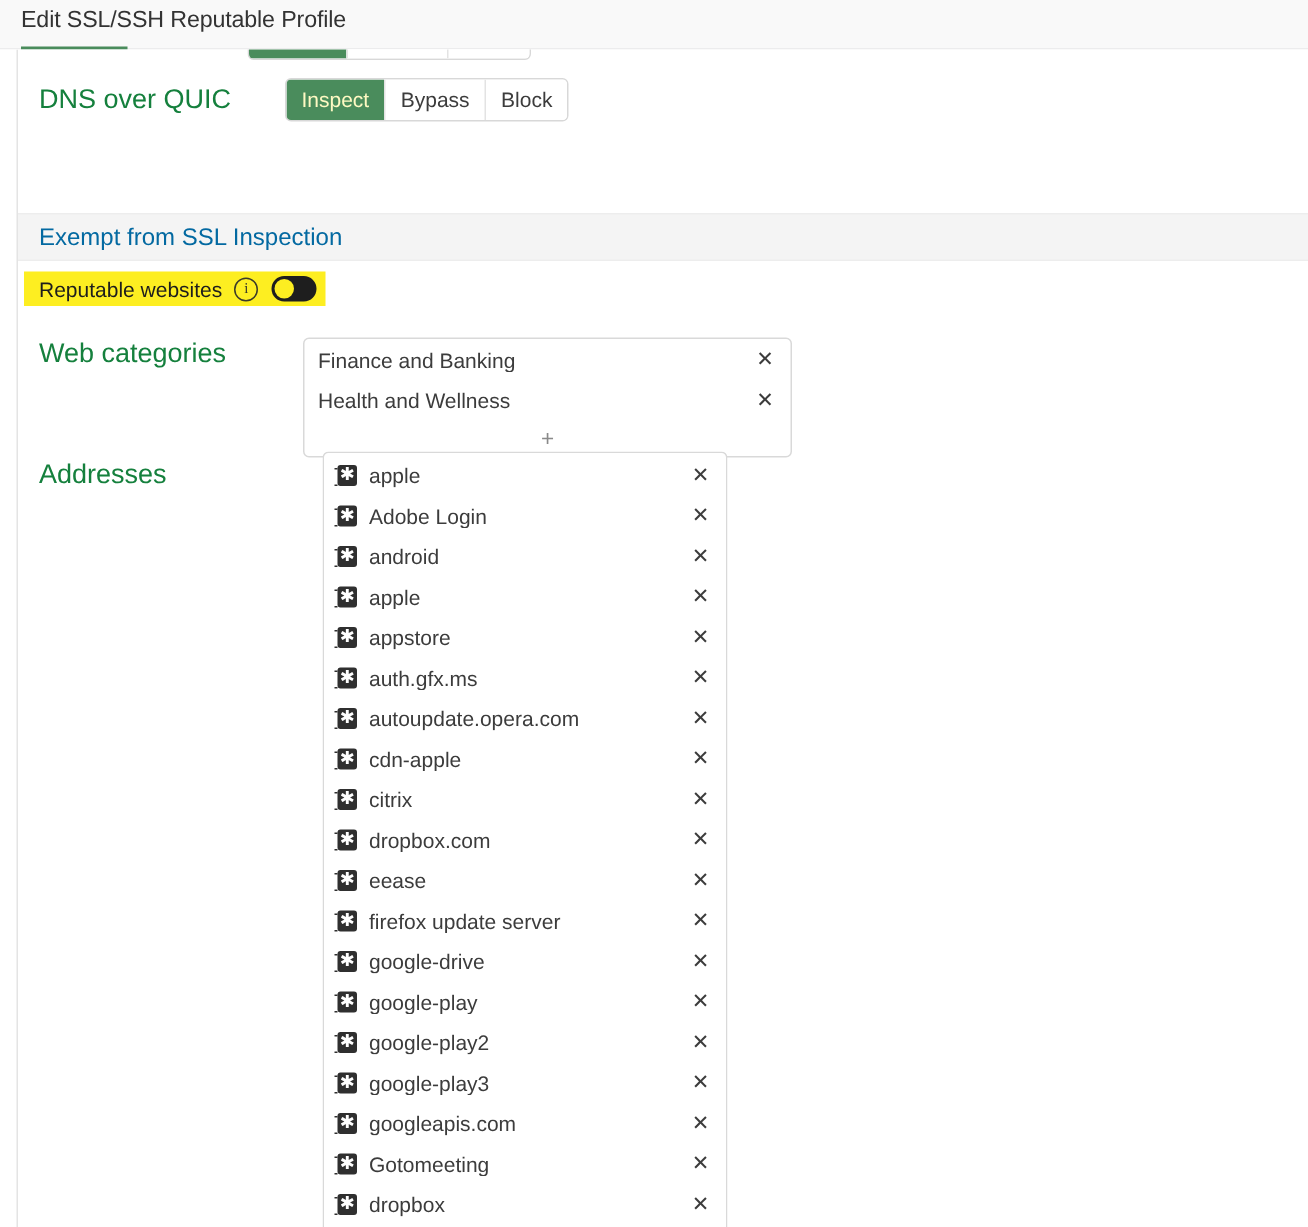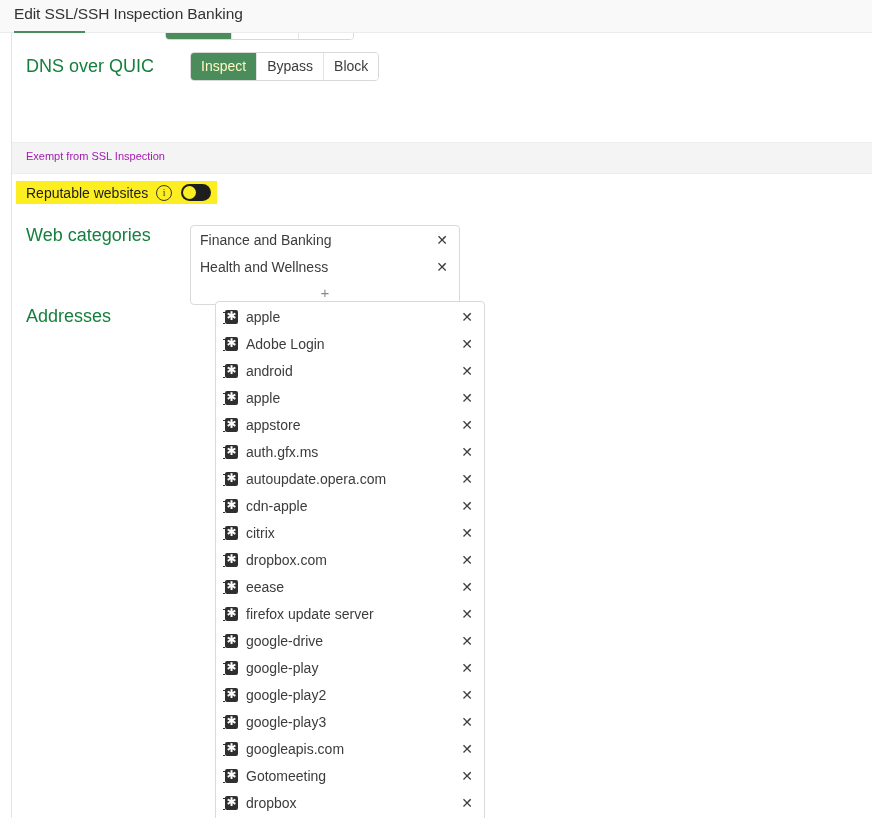--- a/index.html
+++ b/index.html
@@ -119,22 +119,22 @@
     height: 32px;
     background: #f4f4f4;
     border-top: 1px solid #ededed;
     border-bottom: 1px solid #ededed;
     box-sizing: border-box;
   }
   .section-band-label {
     position: absolute;
     left: 14px;
     top: 7px;
-    font-size: 11px;
-    color: #a21caf;
+    font-size: 16px;
+    color: #0369a1;
   }
 
   
   .hl-row {
     position: absolute;
     left: 16px;
     top: 148px;
     display: flex;
     align-items: center;
     background: #fdee21;
@@ -181,21 +181,22 @@
     border-radius: 50%;
     background: #fdee21;
   }
 
   
   .box {
     border: 1px solid #d9d9d9;
     border-radius: 4px;
     background: #ffffff;
     box-sizing: border-box;
-    width: 270px;
+    width: 326px;
+    margin-left: 12px;
   }
   .box-item {
     display: flex;
     align-items: center;
     height: 27px;
     padding: 0 10px 0 9px;
     box-sizing: border-box;
     font-size: 14px;
     color: #3c3c3c;
   }
@@ -276,21 +277,21 @@
     box-sizing: border-box;
     width: 270px;
     padding-top: 1px;
   }
   .addresses-box .box-item { height: 27px; }
 </style>
 </head>
 <body>
 
 <div class="page-header">
-  <div class="page-title">Edit SSL/SSH Inspection Banking</div>
+  <div class="page-title">Edit SSL/SSH Reputable Profile</div>
   <div class="title-underline"></div>
 </div>
 
 <div class="form-area">
 
   <div class="left-rail"></div>
 
   <div class="seg-clipped">
     <div class="segmented">
       <div class="seg active">Inspect</div>

